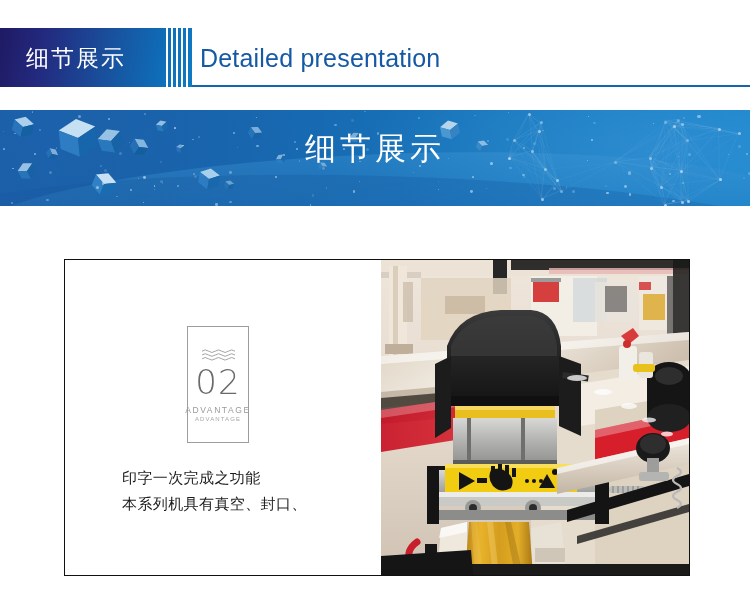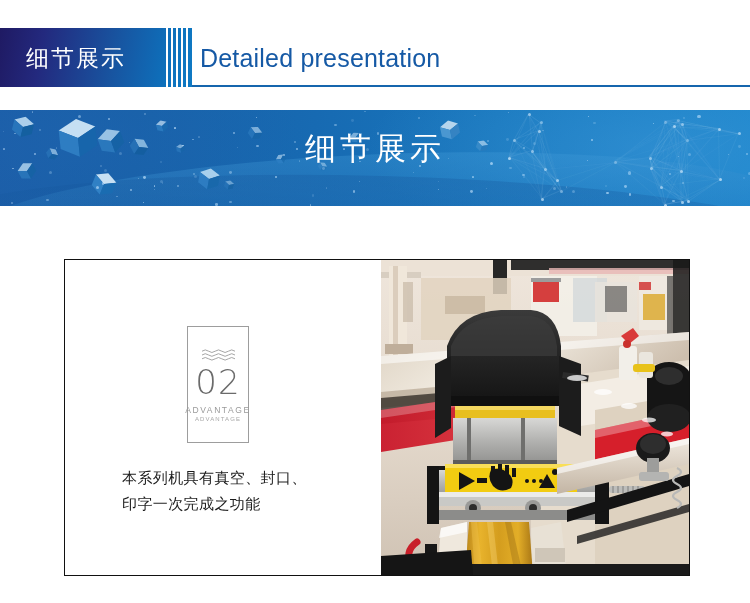--- a/index.html
+++ b/index.html
@@ -661,22 +661,22 @@
         <path d="M1 3.2 q3.3 -2.6 6.6 0 t6.6 0 t6.6 0 t6.6 0 t6.6 0" fill="none" stroke="#9b9b9b" stroke-width="0.9"></path>
         <path d="M1 7 q3.3 -2.6 6.6 0 t6.6 0 t6.6 0 t6.6 0 t6.6 0" fill="none" stroke="#9b9b9b" stroke-width="0.9"></path>
         <path d="M1 10.8 q3.3 -2.6 6.6 0 t6.6 0 t6.6 0 t6.6 0 t6.6 0" fill="none" stroke="#9b9b9b" stroke-width="0.9"></path>
       </svg>
       <div class="badge-number">02</div>
       <div class="badge-cap1">ADVANTAGE</div>
       <div class="badge-cap2">ADVANTAGE</div>
     </div>
 
     <div class="desc">
+      <div>印字一次完成之功能</div>
       <div>本系列机具有真空、封口、</div>
-      <div>印字一次完成之功能</div>
     </div>
   </div>
 
   <div class="card-right">
     <div class="photo" id="photo">
   <svg width="100%" height="100%" viewBox="0 0 308 315" preserveAspectRatio="none">
     <defs>
       <linearGradient id="bgTop" x1="0" y1="0" x2="0" y2="1">
         <stop offset="0%" stop-color="#efe6dc"></stop>
         <stop offset="55%" stop-color="#e3d8cb"></stop>

